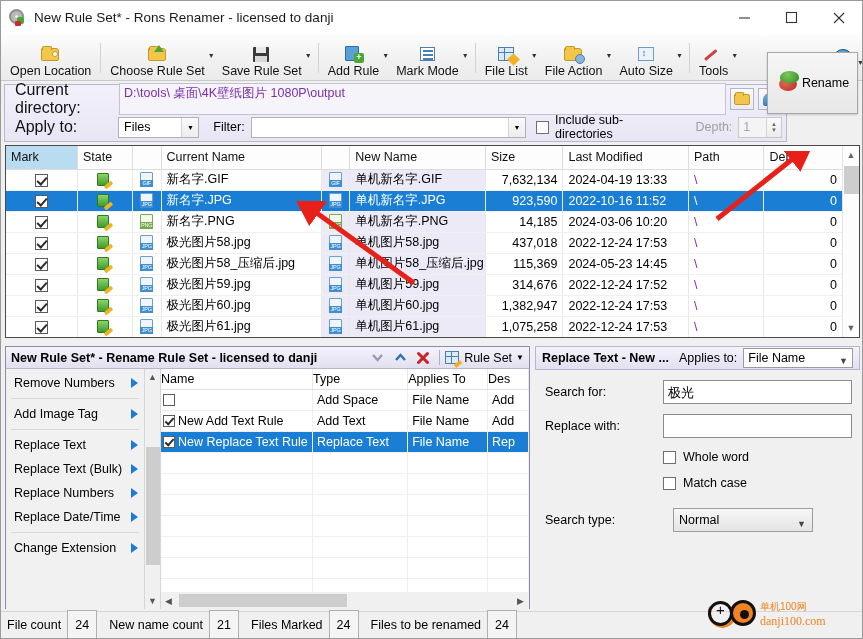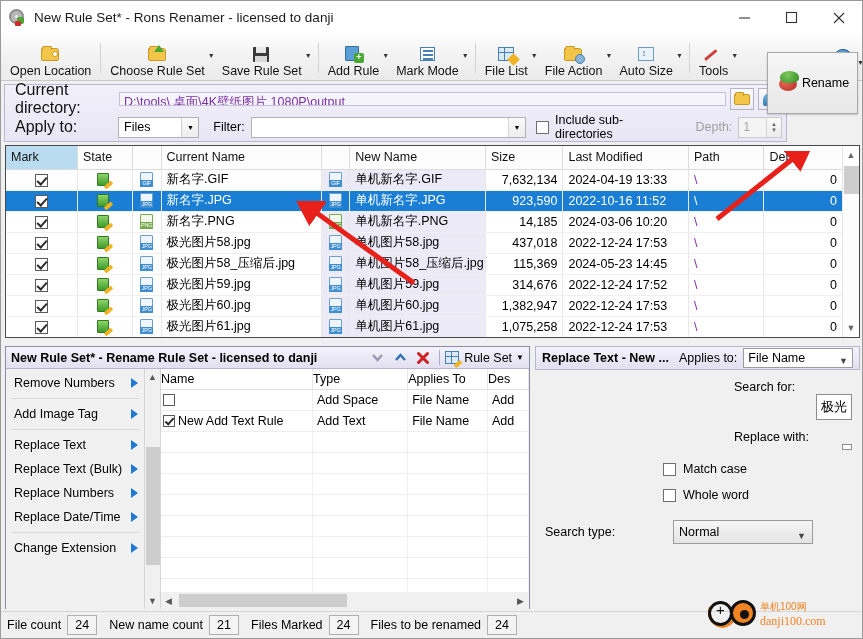--- a/index.html
+++ b/index.html
@@ -264,21 +264,21 @@
     padding: 0 4px;
   }
   .dirlabel {
     font-size: 16px;
     color: #111;
     width: 110px;
     padding-left: 6px;
   }
   .dirinput {
     flex: 1;
-    height: 14px;
+    height: 32px;
     background: #f5f4fb;
     border: 1px solid #c3c1d6;
     color: #7b2fa8;
     font-size: 12.5px;
     padding: 1px 4px;
     line-height: 17px;
     white-space: nowrap;
     overflow: hidden;
   }
   .smallbtn {
@@ -610,24 +610,23 @@
     border: 1px solid #9c9c9c;
     font-size: 12.5px;
     padding-left: 4px;
     line-height: 18px;
     position: relative;
   }
   .rp-select .chev {
     position: absolute; right: 4px; top: 3px; font-size: 9px; color: #444;
   }
   .rp-row {
-    display: flex; align-items: flex-end;
+    display: flex; align-items: center;
     margin: 10px 0 0 0;
     padding: 0 8px 0 10px;
-    flex-direction: column;
   }
   .rp-label { width: 118px; font-size: 12.5px; }
   .rp-input {
     flex: 1; height: 24px;
     background: #fff; border: 1px solid #8c8c8c;
     font-size: 13px; padding: 2px 4px; line-height: 20px;
   }
   .rp-checkrow {
     display: flex; align-items: center;
     margin-top: 12px;
@@ -658,21 +657,21 @@
     background: #f0f0f0;
     border-top: 1px solid #d6d6d6;
     display: flex; align-items: center;
     padding-left: 6px;
     font-size: 12.5px;
   }
   .sb-label { margin-right: 6px; }
   .sb-val {
     border: 1px solid #b0b0b0;
     background: #f4f4f4;
-    min-width: 30px; height: 20px;
+    min-width: 30px; height: 31px;
     display: flex; align-items: center; justify-content: center;
     margin-right: 12px;
     font-size: 12.5px;
   }
 
   
   .watermark {
     position: absolute;
     right: 6px; bottom: 2px;
     width: 150px; height: 44px;
@@ -1093,20 +1092,26 @@
                 <td>Add Space</td>
                 <td>File Name</td>
                 <td>Add</td>
               </tr>
               <tr>
                 <td class="namecell"><span class="rt-cb on"></span><span>New Add Text Rule</span></td>
                 <td>Add Text</td>
                 <td>File Name</td>
                 <td>Add</td>
               </tr>
+              <tr class="sel">
+                <td class="namecell"><span class="rt-cb on"></span><span>New Replace Text Rule</span></td>
+                <td>Replace Text</td>
+                <td>File Name</td>
+                <td>Rep</td>
+              </tr>
               <tr>
                 <td></td>
                 <td></td>
                 <td></td>
                 <td></td>
               </tr>
               <tr>
                 <td></td>
                 <td></td>
                 <td></td>
@@ -1171,25 +1176,25 @@
     <div class="rp-row">
       <div class="rp-label">Search for:</div>
       <div class="rp-input">极光</div>
     </div>
     <div class="rp-row">
       <div class="rp-label">Replace with:</div>
       <div class="rp-input"></div>
     </div>
     <div class="rp-checkrow">
       <span class="chk"></span>
-      <span>Match case</span>
+      <span>Whole word</span>
     </div>
     <div class="rp-checkrow">
       <span class="chk"></span>
-      <span>Whole word</span>
+      <span>Match case</span>
     </div>
     <div class="rp-typerow">
       <div class="rp-label">Search type:</div>
       <div class="rp-combo">
         <span>Normal</span>
         <span class="chev">▼</span>
       </div>
     </div>
   </div>
 

